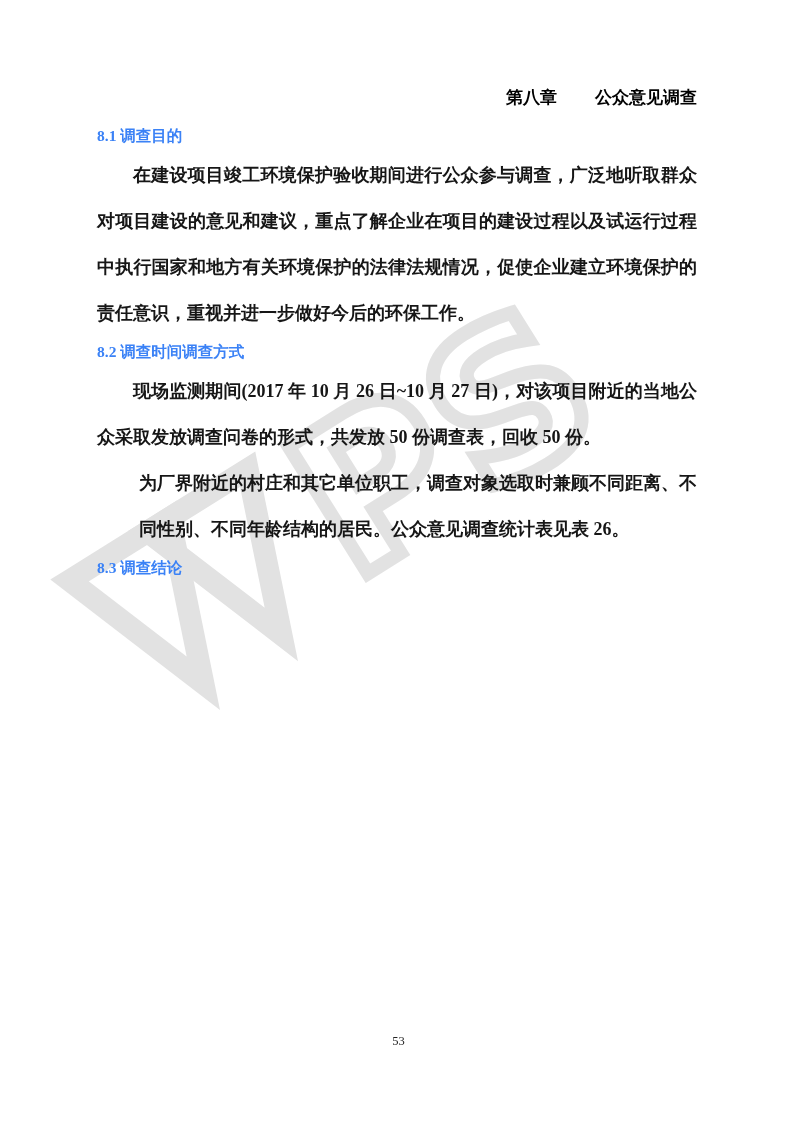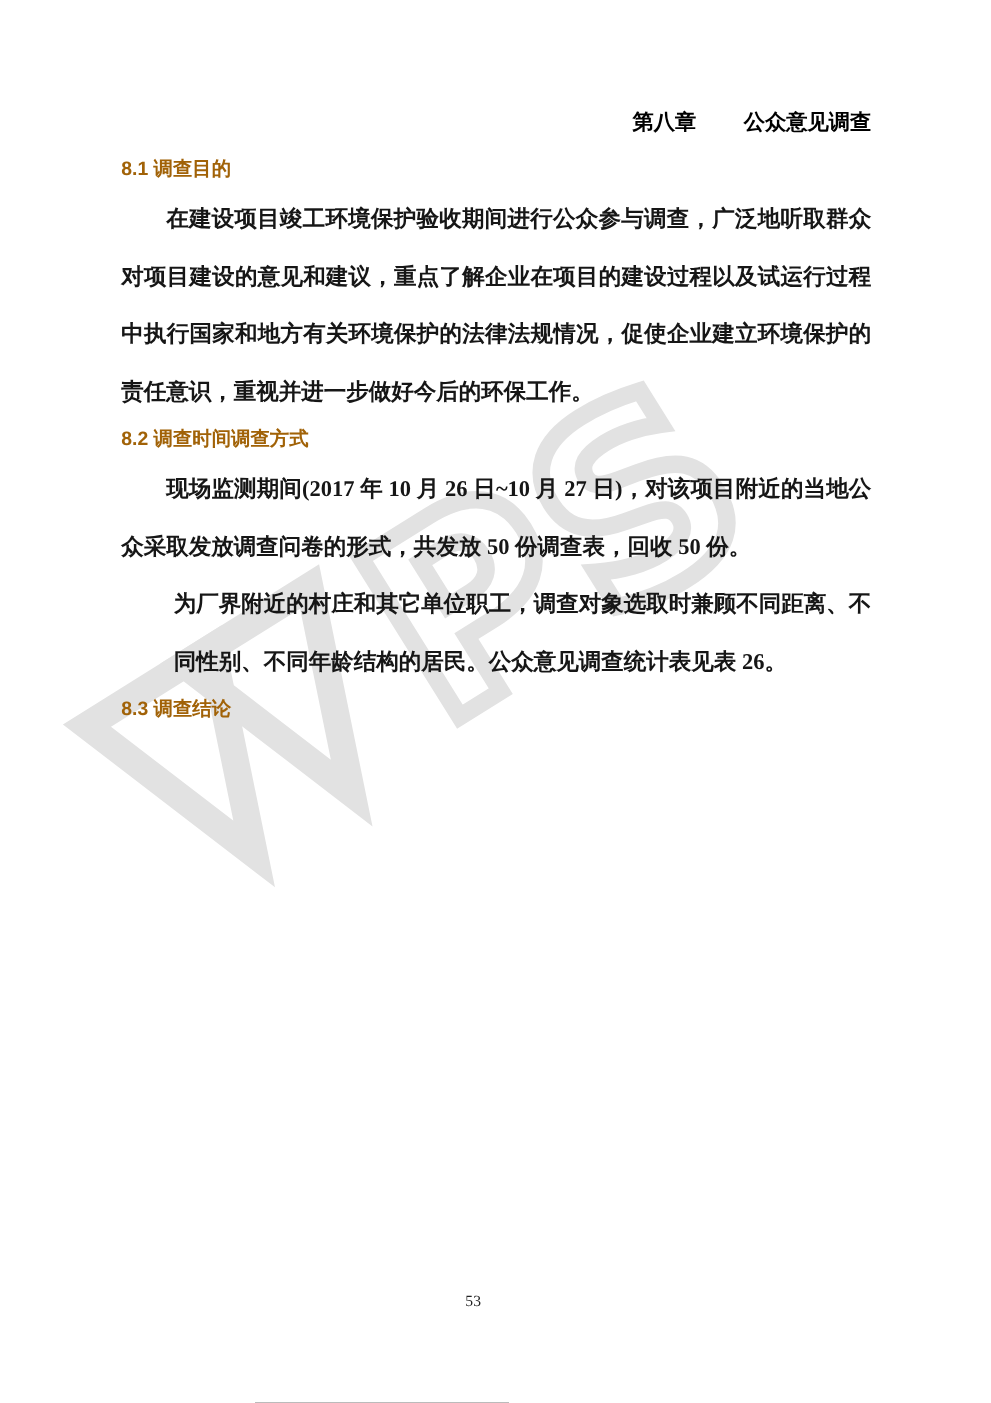--- a/index.html
+++ b/index.html
@@ -19,35 +19,35 @@
     position:absolute;left:97px;top:86px;width:600px;z-index:1;
   }
   .chapter-title{
     text-align:right;
     font-family:"Liberation Sans","DejaVu Sans",sans-serif;
     font-weight:bold;font-size:17px;line-height:24px;
     margin:0 0 10px 0;color:#000;
   }
   .chapter-title .gap{display:inline-block;width:38px;}
   .sec-heading{
-    font-family:Liberation Sans, sans-serif;
+    font-family:Liberation Serif, serif;
     font-weight:bold;font-size:15.5px;line-height:32px;
-    margin:0;color:#a16207;
+    margin:0;color:#3b82f6;
   }
   .para{
     margin:0;
     font-size:18px;line-height:46px;
     text-align:justify;
     text-indent:2em;
     font-weight:bold;
   }
   .para.noindent{text-indent:0;margin-left:42px;}
   .page-number{
     position:absolute;left:0;top:1034px;width:757px;
-    text-align:center;font-size:12.5px;color:#222;z-index:1;
+    text-align:center;font-size:12.5px;color:#222;z-index:1;padding-left:20px;
   }
 </style>
 </head>
 <body>
 
 <div class="page">
 
   <svg class="watermark" viewBox="0 0 793 1122" xmlns="http://www.w3.org/2000/svg" aria-hidden="true">
     <g transform="translate(148,706) rotate(-32)" fill="none" stroke="#e2e2e2">
       <path d="M0,-148 L118,-148 L59,10 Z" stroke-width="22"></path>

